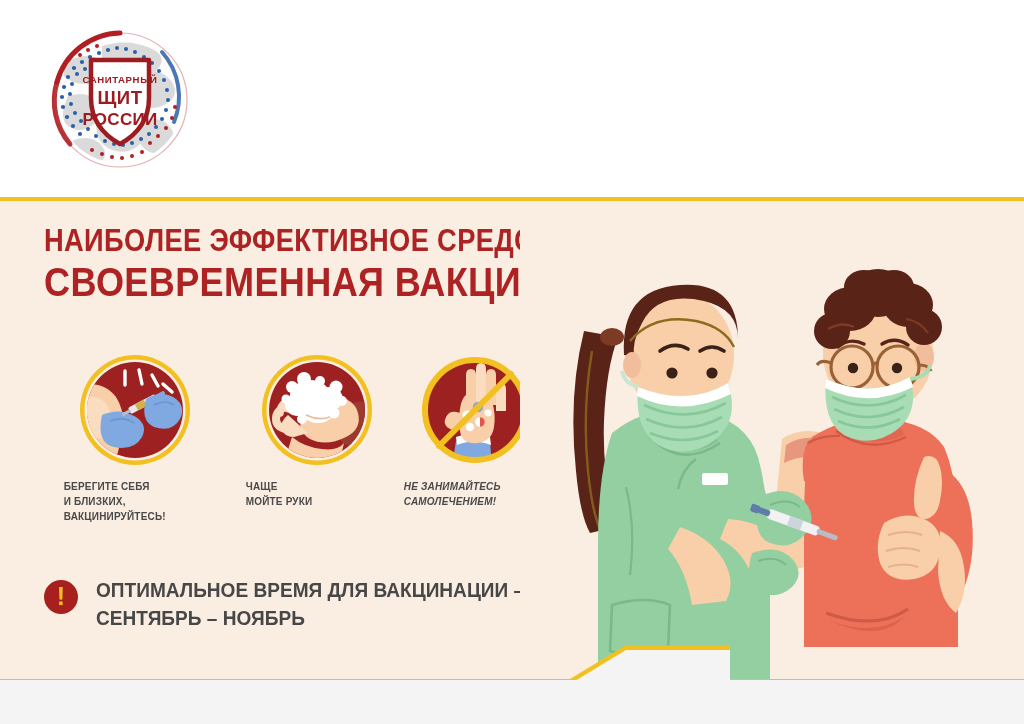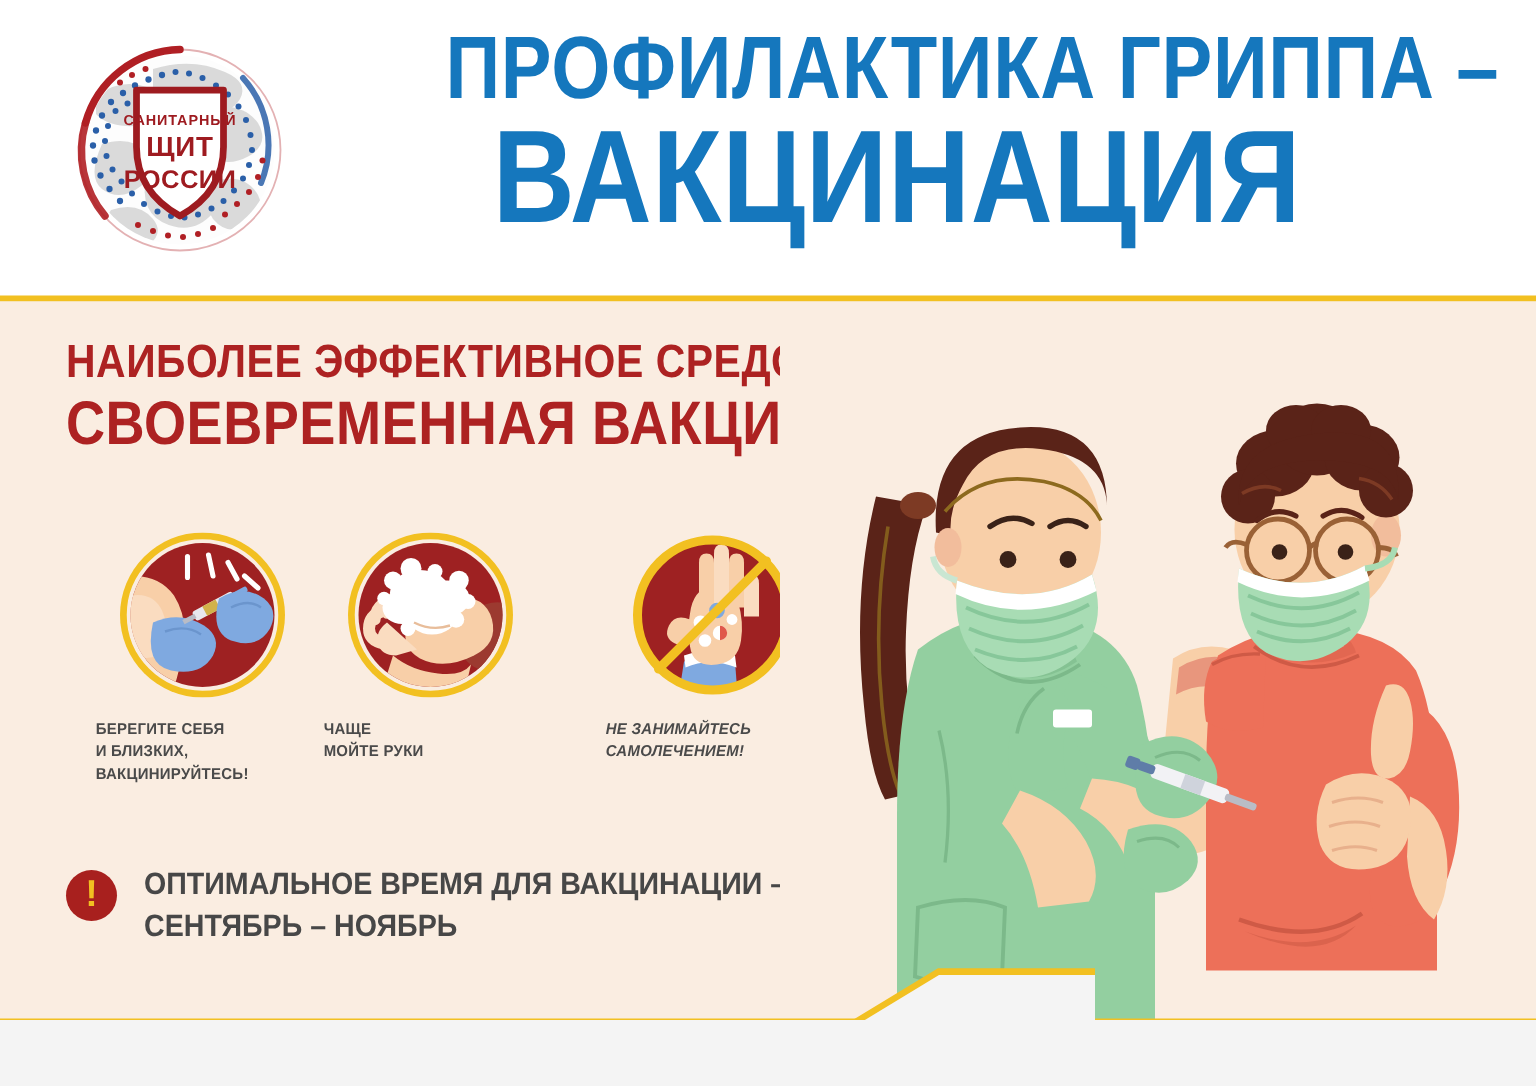--- a/index.html
+++ b/index.html
@@ -76,21 +76,21 @@
   #sub-line-2{font-size:41px;letter-spacing:0.4px;padding-top:5px;}
 
   
   #icon-row{
     position:absolute;left:44px;top:154px;width:500px;height:190px;
   }
   .icon-card{
     position:absolute;top:0;width:150px;text-align:left;
   }
   #icon-card-0{left:16px;}
-  #icon-card-1{left:168px;}
+  #icon-card-1{left:198px;}
   #icon-card-2{left:356px;font-style:italic;}
   .icon-circle{
     width:110px;height:110px;margin:0 auto;
     border-radius:50%;
     position:relative;overflow:hidden;
   }
   .icon-circle svg{display:block;width:110px;height:110px;}
   .icon-caption{
     margin-top:14px;
     font-size:10.5px;
@@ -244,24 +244,20 @@
           <circle cx="76" cy="76" r="67" fill="none" stroke="#b01f24" stroke-width="1.2" opacity="0.35"></circle>
         </g>
 
         <path d="M47 36 h58 v38 q0 30 -29 46 q-29 -16 -29 -46 z" fill="#ffffff" stroke="#9e1b20" stroke-width="4.5" stroke-linejoin="round"></path>
         <text x="76" y="59" text-anchor="middle" font-family="Liberation Sans, sans-serif" font-size="9.6" font-weight="bold" fill="#9e1b20" letter-spacing="0.6">САНИТАРНЫЙ</text>
         <text x="76" y="80" text-anchor="middle" font-family="Liberation Sans, sans-serif" font-size="18.5" font-weight="bold" fill="#9e1b20" letter-spacing="0.5">ЩИТ</text>
         <text x="76" y="101" text-anchor="middle" font-family="Liberation Sans, sans-serif" font-size="17" font-weight="bold" fill="#9e1b20" letter-spacing="0.3">РОССИИ</text>
       </svg>
     </div>
 
-    <div id="title-block">
-      <div class="title-line" id="title-line-1">ПРОФИЛАКТИКА ГРИППА –</div>
-      <div class="title-line" id="title-line-2">ВАКЦИНАЦИЯ</div>
-    </div>
   </div>
 
   <div id="header-rule"></div>
 
   <div id="body-panel">
 
     <div id="subtitle">
       <div class="sub-line" id="sub-line-1">НАИБОЛЕЕ ЭФФЕКТИВНОЕ СРЕДСТВО ЗАЩИТЫ ОТ ГРИППА –</div>
       <div class="sub-line" id="sub-line-2">СВОЕВРЕМЕННАЯ ВАКЦИНАЦИЯ</div>
     </div>

